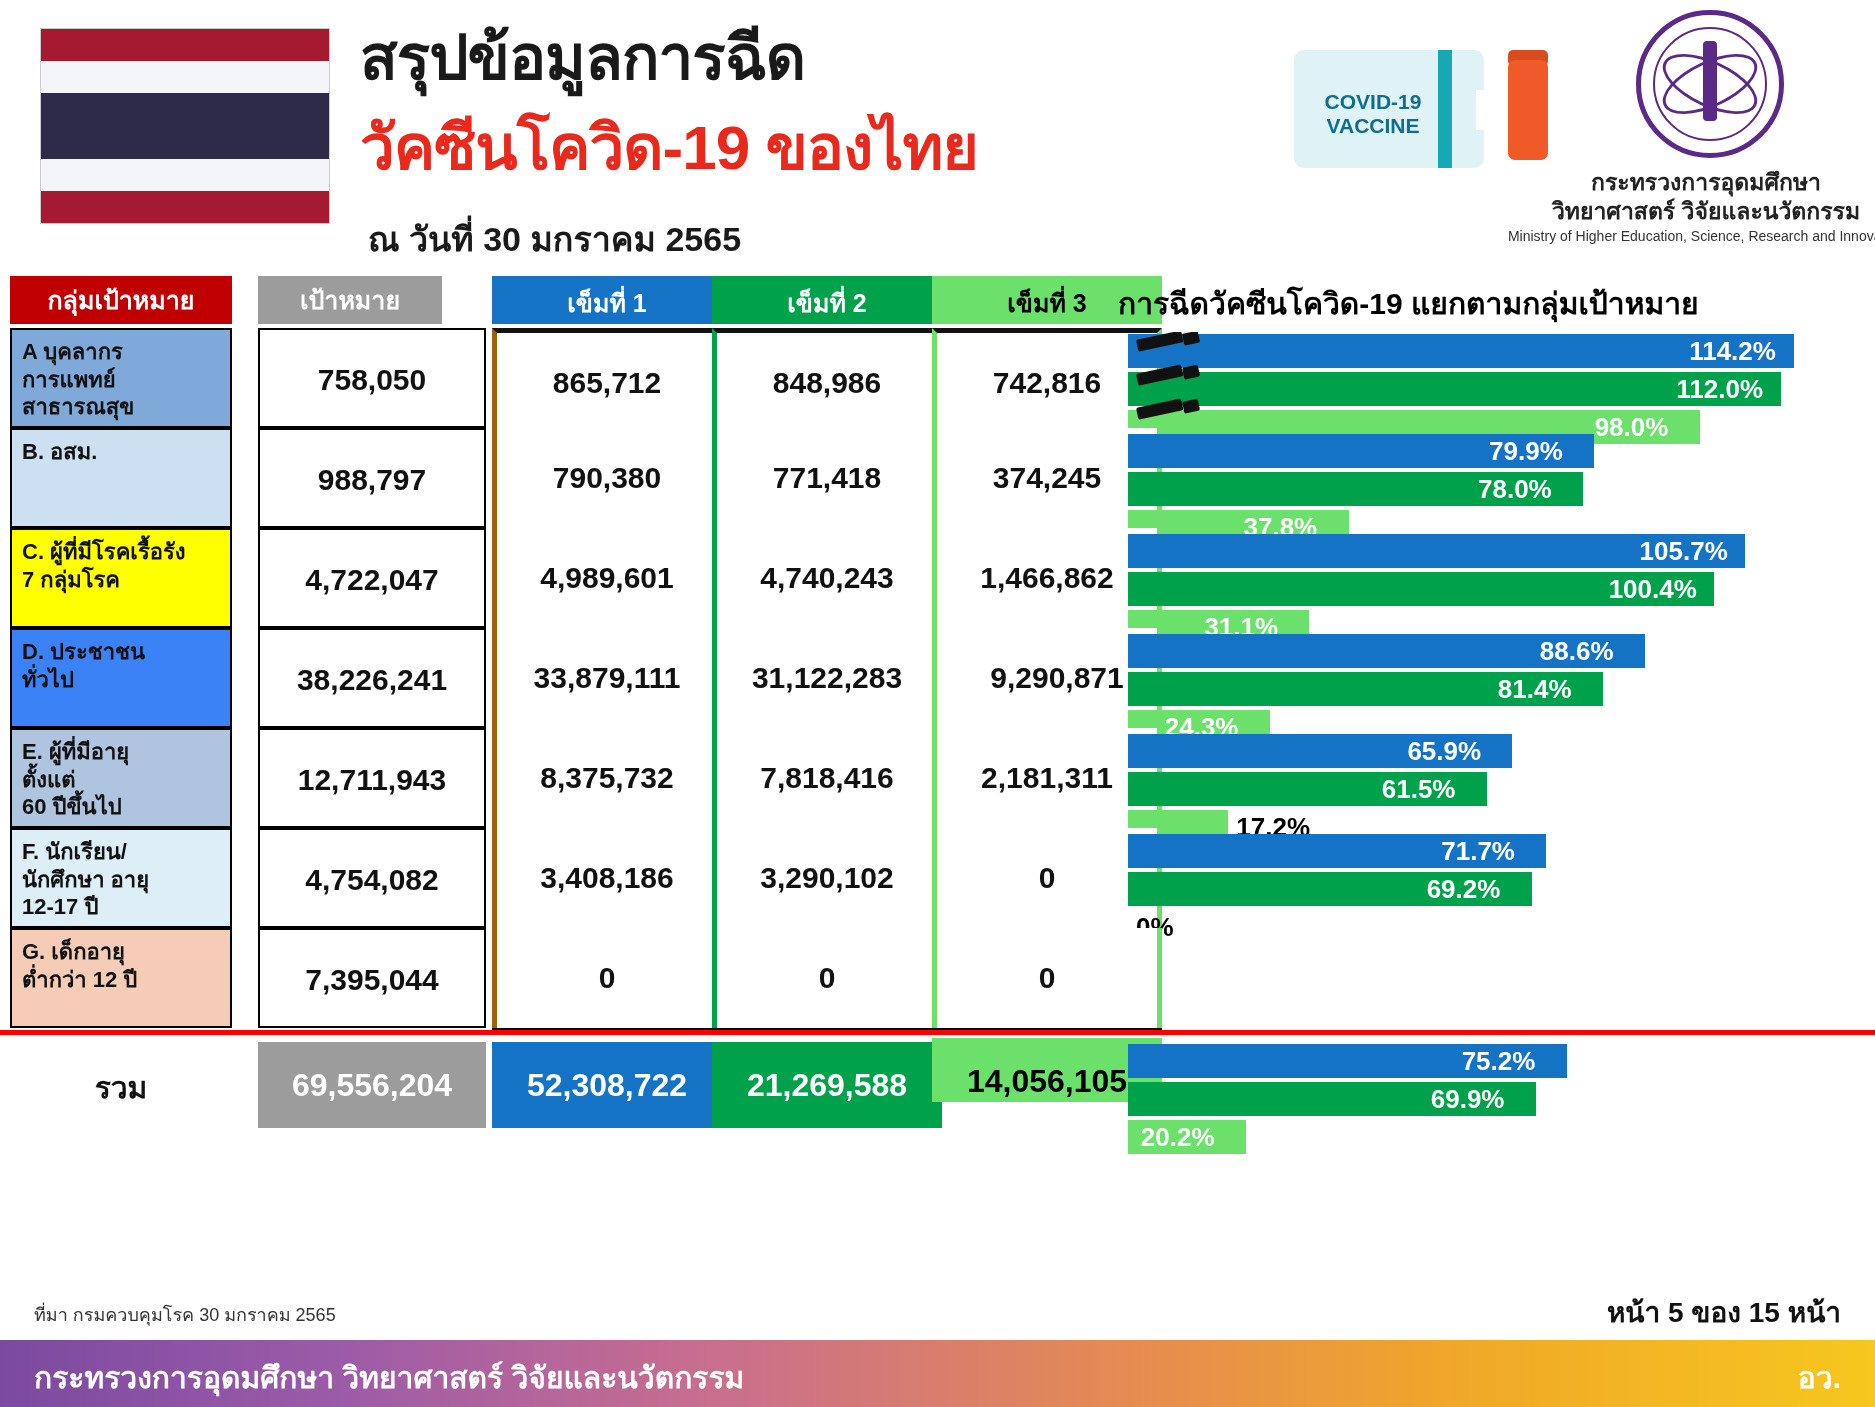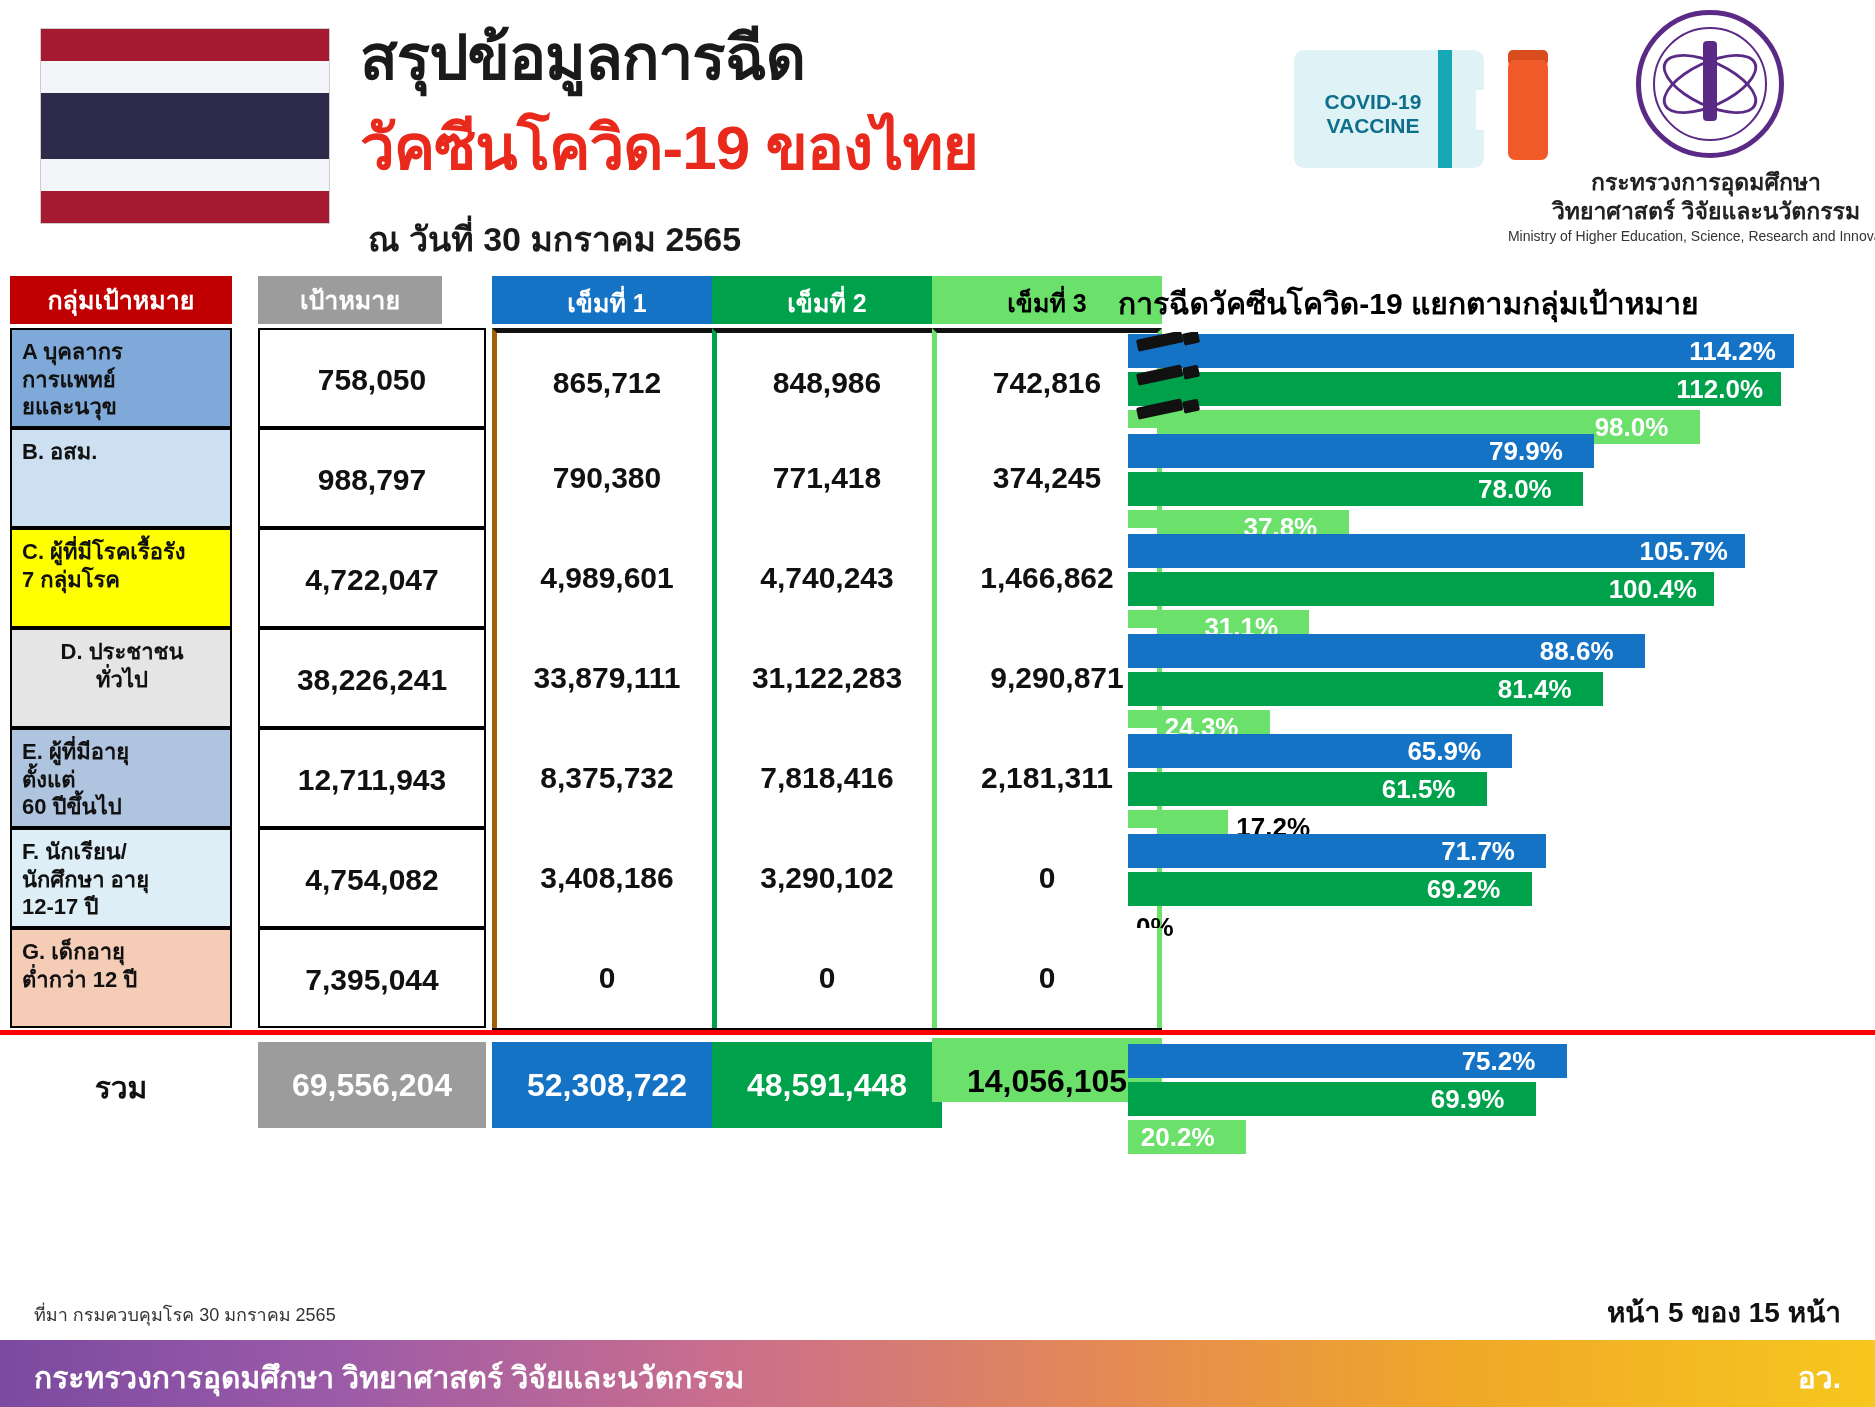--- a/index.html
+++ b/index.html
@@ -402,21 +402,21 @@
     <div class="hdr hdr-d1">เข็มที่ 1</div>
     <div class="hdr hdr-d2">เข็มที่ 2</div>
     <div class="hdr hdr-d3">เข็มที่ 3</div>
     <div class="chart-title">การฉีดวัคซีนโควิด-19 แยกตามกลุ่มเป้าหมาย</div>
   </div>
 
   <div class="rows" id="rows-container">
       <div class="cell-group" style="top: 0px; height: 100px; background: rgb(127, 169, 217);">
         <div>A บุคลากร</div>
         <div>การแพทย์</div>
-        <div>ยและนวุข</div>
+        <div>สาธารณสุข</div>
       </div>
       <div class="cell-num c-target topb" style="top: 0px; height: 100px; line-height: 100px;">758,050</div>
       <div class="cell-num c-d1 topb" style="top: 0px; height: 100px; line-height: 100px;">865,712</div>
       <div class="cell-num c-d2 topb" style="top: 0px; height: 100px; line-height: 100px;">848,986</div>
       <div class="cell-num c-d3 topb" style="top: 0px; height: 100px; line-height: 100px;">742,816</div>
       <div class="rowline" style="top: 100px;"></div>
       <div class="bars" style="top: 6px;">
         <div class="bar b1">
           <div class="fill" style="width: 666.167px;"></div>
           <div class="lbl" style="left: 561.167px;">114.2%</div>
@@ -468,21 +468,21 @@
         </div>
         <div class="bar b2">
           <div class="fill" style="width: 585.667px;"></div>
           <div class="lbl" style="left: 480.667px;">100.4%</div>
         </div>
         <div class="bar b3">
           <div class="fill" style="width: 181.417px;"></div>
           <div class="lbl" style="left: 76.4167px;">31.1%</div>
         </div>
       </div>
-      <div class="cell-group" style="top: 300px; height: 100px; background: #e5e5e5; text-align: center;">
+      <div class="cell-group" style="top: 300px; height: 100px; background: #3b82f6;">
         <div>D. ประชาชน</div>
         <div>ทั่วไป</div>
       </div>
       <div class="cell-num c-target" style="top: 300px; height: 100px; line-height: 100px;">38,226,241</div>
       <div class="cell-num c-d1" style="top: 300px; height: 100px; line-height: 100px;">33,879,111</div>
       <div class="cell-num c-d2" style="top: 300px; height: 100px; line-height: 100px;">31,122,283</div>
       <div class="cell-num c-d3" style="top: 300px; height: 100px; line-height: 100px; padding-left: 20px;">9,290,871</div>
       <div class="rowline" style="top: 400px;"></div>
       <div class="bars" style="top: 306px;">
         <div class="bar b1">
@@ -567,21 +567,21 @@
             <rect x="4" y="42" width="46" height="12" rx="2" transform="rotate(-12 4 42)"></rect>
             <rect x="50" y="36" width="16" height="12" rx="2" transform="rotate(-12 50 36)"></rect>
             <rect x="4" y="76" width="46" height="12" rx="2" transform="rotate(-12 4 76)"></rect>
             <rect x="50" y="70" width="16" height="12" rx="2" transform="rotate(-12 50 70)"></rect>
           </g>
         </svg></div>
       <div class="redline" style="top: 702px;"></div>
       <div class="total-label" style="top: 736px;">รวม</div>
       <div class="total-cell t-target" style="top: 714px; height: 86px; line-height: 86px;">69,556,204</div>
       <div class="total-cell t-d1" style="top: 714px; height: 86px; line-height: 86px;">52,308,722</div>
-      <div class="total-cell t-d2" style="top: 714px; height: 86px; line-height: 86px;">48,591,448</div>
+      <div class="total-cell t-d2" style="top: 714px; height: 86px; line-height: 86px;">21,269,588</div>
       <div class="total-cell t-d3" style="top: 710px; height: 64px; line-height: 86px;">14,056,105</div>
       <div class="bars" style="top: 716px;">
         <div class="bar b1">
           <div class="fill" style="width: 438.667px;"></div>
           <div class="lbl" style="left: 333.667px;">75.2%</div>
         </div>
         <div class="bar b2">
           <div class="fill" style="width: 407.75px;"></div>
           <div class="lbl" style="left: 302.75px;">69.9%</div>
         </div>

